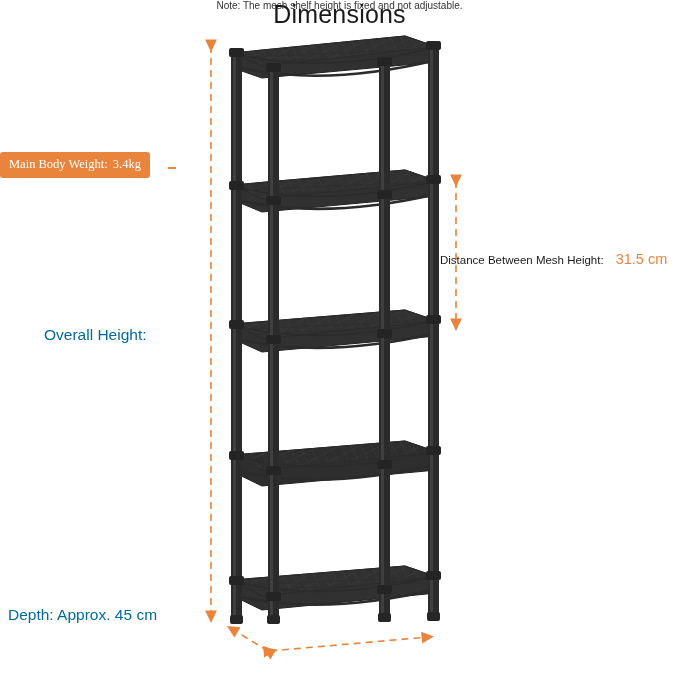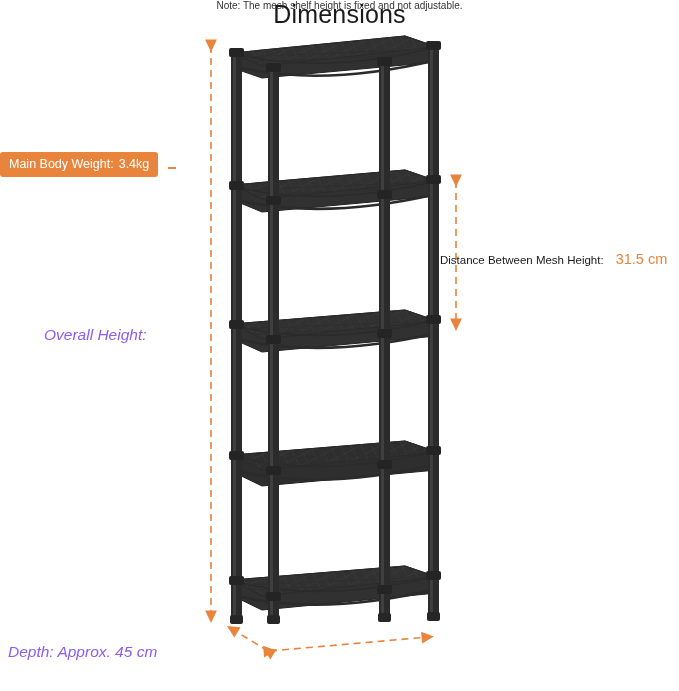--- a/index.html
+++ b/index.html
@@ -33,40 +33,40 @@
   #weight-badge {
     position: absolute;
     left: 0px;
     top: 152px;
     background: #e8843c;
     color: #ffffff;
     font-size: 12.5px;
     padding: 5px 9px 6px 9px;
     border-radius: 3px;
     white-space: nowrap;
+    font-family: Liberation Serif, serif;
   }
   #weight-badge .val { margin-left: 5px; }
 
   
   .lbl {
     position: absolute;
     font-size: 15.5px;
-    color: #8b5cf6;
+    color: #0369a1;
     white-space: nowrap;
     line-height: 1.45;
-    font-style: italic;
   }
   #overall-height-label {
     left: 44px;
     top: 324px;
     font-size: 15.5px;
   }
   #depth-label {
     left: 8px;
-    top: 641px;
+    top: 604px;
   }
   #width-label {
     left: 329px;
     top: 646px;
   }
   #note-label {
     left: 0;
     top: 672px;
     width: 679px;
     text-align: center;

